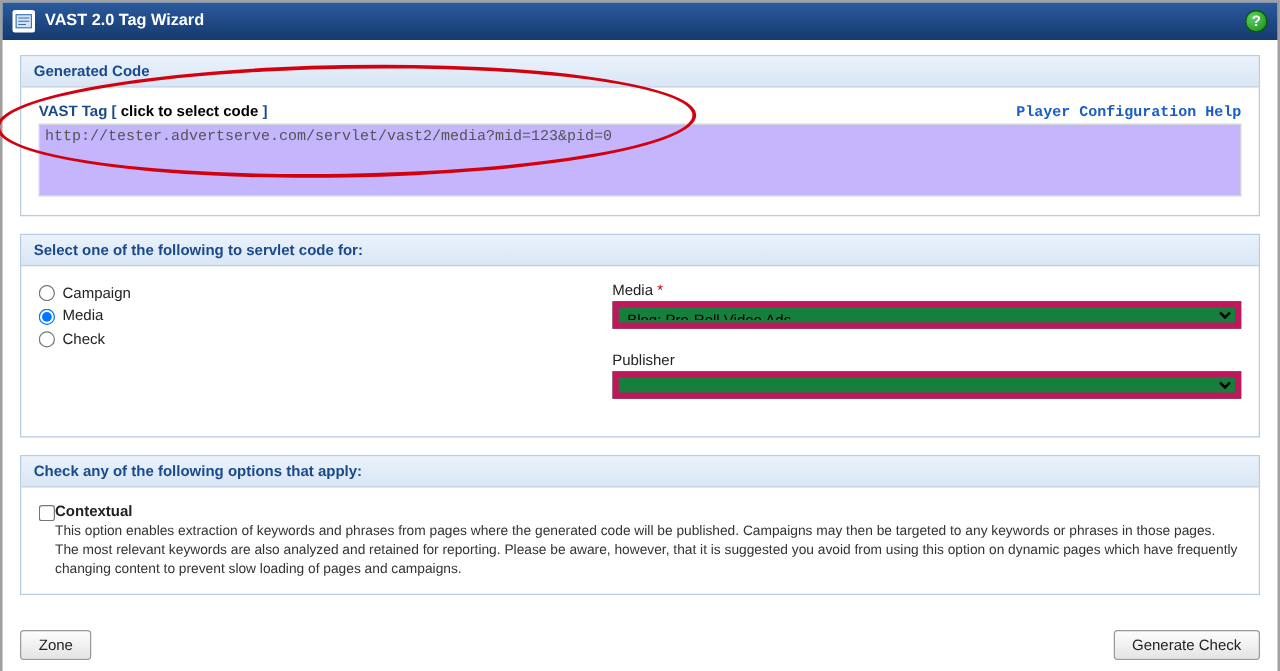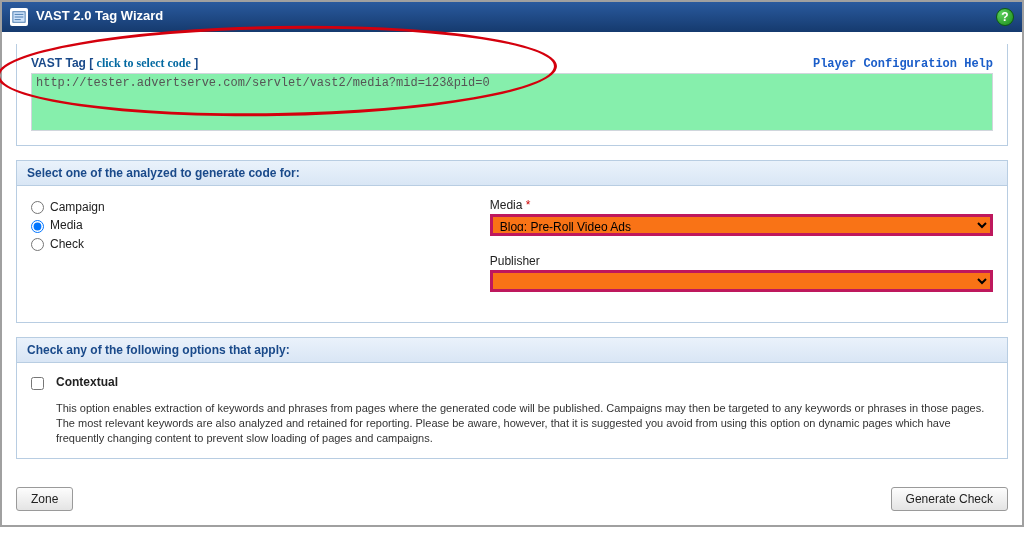--- a/index.html
+++ b/index.html
@@ -7,36 +7,36 @@
 .window { border: 2px solid #a0a0a0; background: #fff; }
 .titlebar { background: linear-gradient(to bottom, #2a5a9e 0%, #153a6e 100%); color: #fff; padding: 6px 8px; display: flex; align-items: flex-start; font-weight: bold; font-size: 13px; }
 .titlebar .icon { width: 18px; height: 18px; background: #fff; margin-right: 8px; display: flex; align-items: center; justify-content: center; border-radius: 2px; }
 .titlebar .icon svg { width: 14px; height: 14px; }
 .titlebar .help { margin-left: auto; width: 18px; height: 18px; border-radius: 50%; background: radial-gradient(circle at 30% 30%, #5dd15d, #1a8a1a); color: #fff; display: flex; align-items: center; justify-content: center; font-size: 12px; font-weight: bold; cursor: pointer; border: 1px solid #0d5a0d; }
 .content { padding: 12px 14px 14px 14px; }
 .section-hdr { background: linear-gradient(to bottom, #eaf2fb 0%, #d9e6f5 100%); border: 1px solid #b8cde2; padding: 5px 10px; color: #1a4a8a; font-weight: bold; font-size: 12px; }
 .section-body { border: 1px solid #b8cde2; border-top: none; padding: 12px 14px; margin-bottom: 14px; position: relative; }
 .tag-row { display: flex; justify-content: space-between; align-items: baseline; }
 .tag-label { color: #1a4a8a; font-weight: bold; font-size: 12px; }
-.tag-label a { color: #0369a1; text-decoration: none; cursor: pointer; font-family: Liberation Serif, serif; }
+.tag-label a { color: #000000; text-decoration: none; cursor: pointer; }
 .help-link { color: #1a5dc9; font-weight: bold; text-decoration: none; font-size: 12px; cursor: pointer; font-family: Liberation Mono, monospace; }
-.code-area { width: 100%; font-family: "Courier New", monospace; font-size: 12px; border: 1px solid #d0d6dc; background: #86efac; padding: 2px 4px; resize: none; height: 58px; margin-top: 2px; color: #555; }
+.code-area { width: 100%; font-family: "Courier New", monospace; font-size: 12px; border: 1px solid #d0d6dc; background: #c4b5fd; padding: 2px 4px; resize: none; height: 58px; margin-top: 2px; color: #555; }
 .sel-row { display: flex; gap: 30px; }
 .left-col { width: 46%; }
 .right-col { width: 54%; }
 .radio-list label { display: block; padding: 2px 0; font-size: 12px; color: #222; cursor: pointer; }
 .radio-list input { margin-right: 6px; vertical-align: middle; }
 .fld-label { font-weight: normal; font-size: 12px; color: #222; margin-bottom: 2px; display: block; }
 .req { color: #c00; }
-.dropdown { width: 100%; font-size: 12px; padding: 2px 3px; border: 3px solid #be185d; background: #f97316; height: 22px; }
+.dropdown { width: 100%; font-size: 12px; padding: 2px 3px; border: 5px solid #be185d; background: #15803d; height: 22px; }
 .fld-group { margin-bottom: 18px; }
-.check-row { display: flex; align-items: flex-start; gap: 12px; }
+.check-row { display: flex; align-items: flex-start; gap: 0; }
 .check-row input { margin-top: 2px; }
 .check-title { font-weight: bold; font-size: 12px; color: #222; }
-.check-desc { font-size: 11px; color: #333; line-height: 1.35; margin-top: 12px; }
+.check-desc { font-size: 11px; color: #333; line-height: 1.35; margin-top: 2px; }
 .footer { display: flex; justify-content: space-between; padding: 0 14px 14px 14px; }
 .btn { background: linear-gradient(to bottom, #fdfdfd, #e4e4e4); border: 1px solid #9a9a9a; border-radius: 3px; padding: 4px 14px; font-size: 12px; cursor: pointer; color: #222; }
 .ellipse-annot { position: absolute; border: 3px solid #d4000d; border-radius: 50%; width: 560px; height: 90px; left: -20px; top: -18px; pointer-events: none; transform: rotate(-1deg); }
 </style>
 </head>
 <body>
 
 <div class="window">
   <div class="titlebar">
     <span class="icon">
@@ -46,32 +46,33 @@
           <line x1="3" y1="8" x2="13" y2="8" stroke="#3a6ea5"></line>
           <line x1="3" y1="11" x2="10" y2="11" stroke="#3a6ea5"></line>
         </svg>
     </span>
     <span>VAST 2.0 Tag Wizard</span>
     <span class="help">?</span>
   </div>
 
   <div class="content">
 
+    <div class="section-hdr">Generated Code</div>
     <div class="section-body">
       <div class="ellipse-annot"></div>
       <div class="tag-row">
         <span class="tag-label">
           <span>VAST Tag [ </span><a>click to select code</a><span> ]</span>
         </span>
         <a class="help-link">Player Configuration Help</a>
       </div>
       <textarea class="code-area" readonly="" style="">http://tester.advertserve.com/servlet/vast2/media?mid=123&amp;pid=0</textarea>
     </div>
 
-    <div class="section-hdr">Select one of the analyzed to generate code for:</div>
+    <div class="section-hdr">Select one of the following to servlet code for:</div>
     <div class="section-body">
       <div class="sel-row">
         <div class="left-col radio-list">
           <label><input type="radio" name="gen" style=""><span>Campaign</span></label>
           <label><input type="radio" name="gen" checked="" style=""><span>Media</span></label>
           <label><input type="radio" name="gen" style=""><span>Check</span></label>
         </div>
         <div class="right-col">
           <div class="fld-group">
             <span class="fld-label"><span>Media</span> <span class="req">*</span></span>

